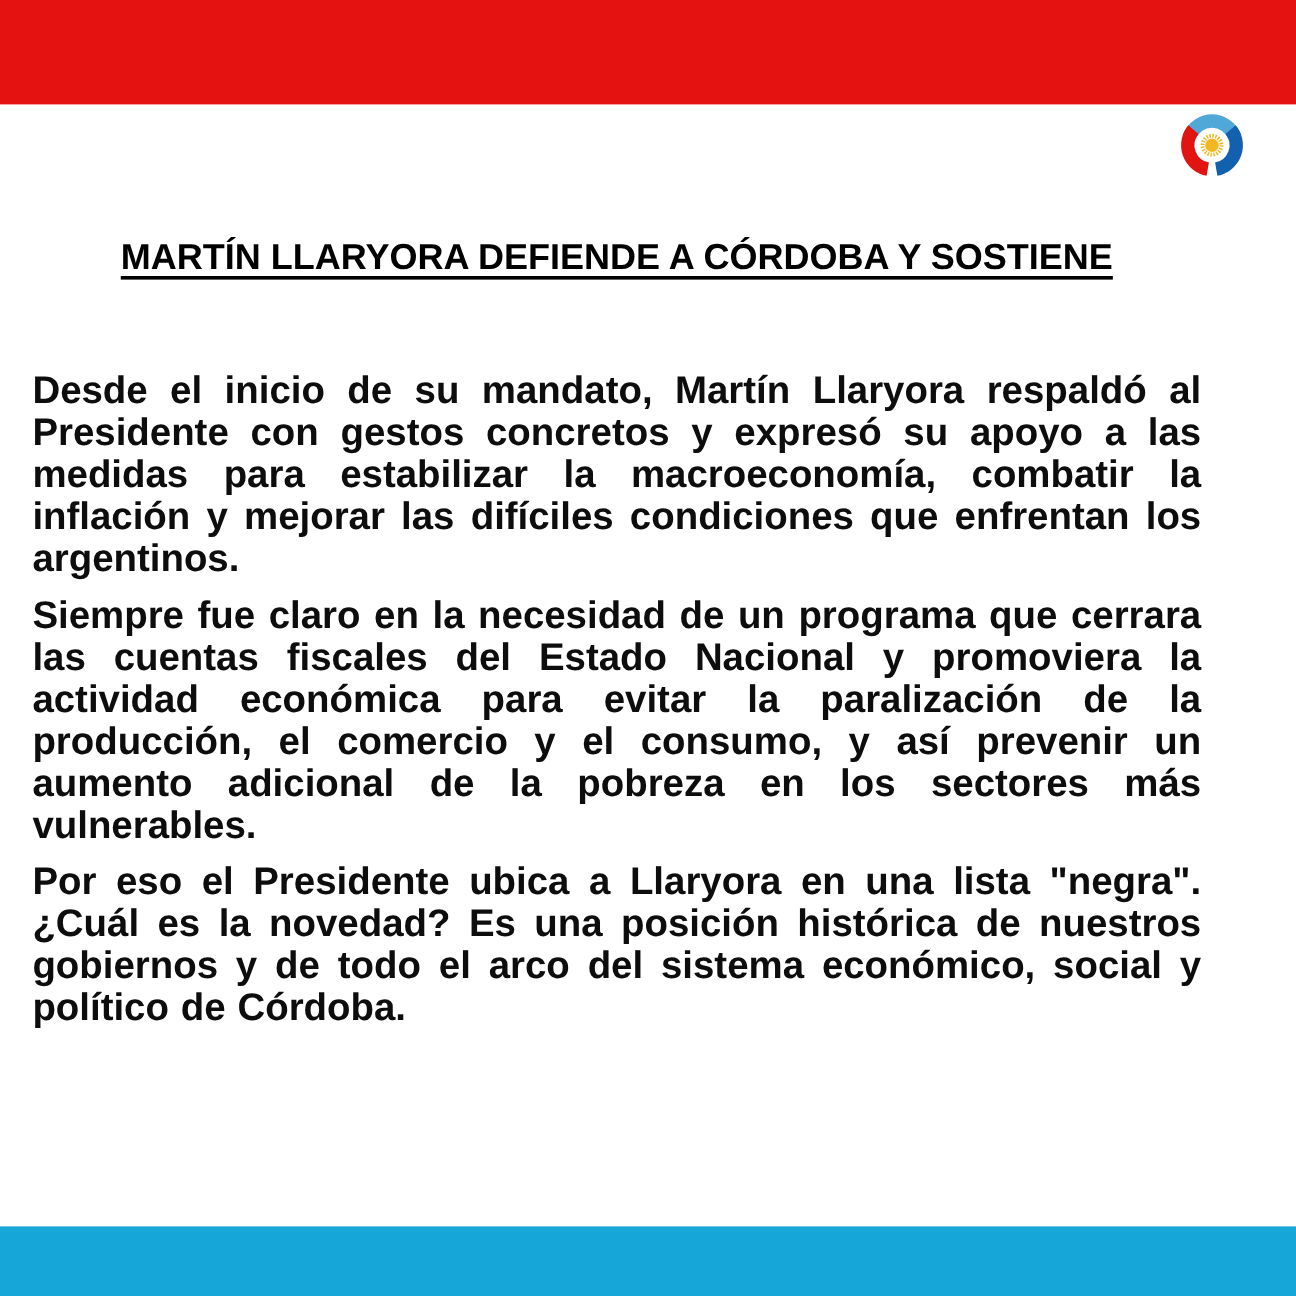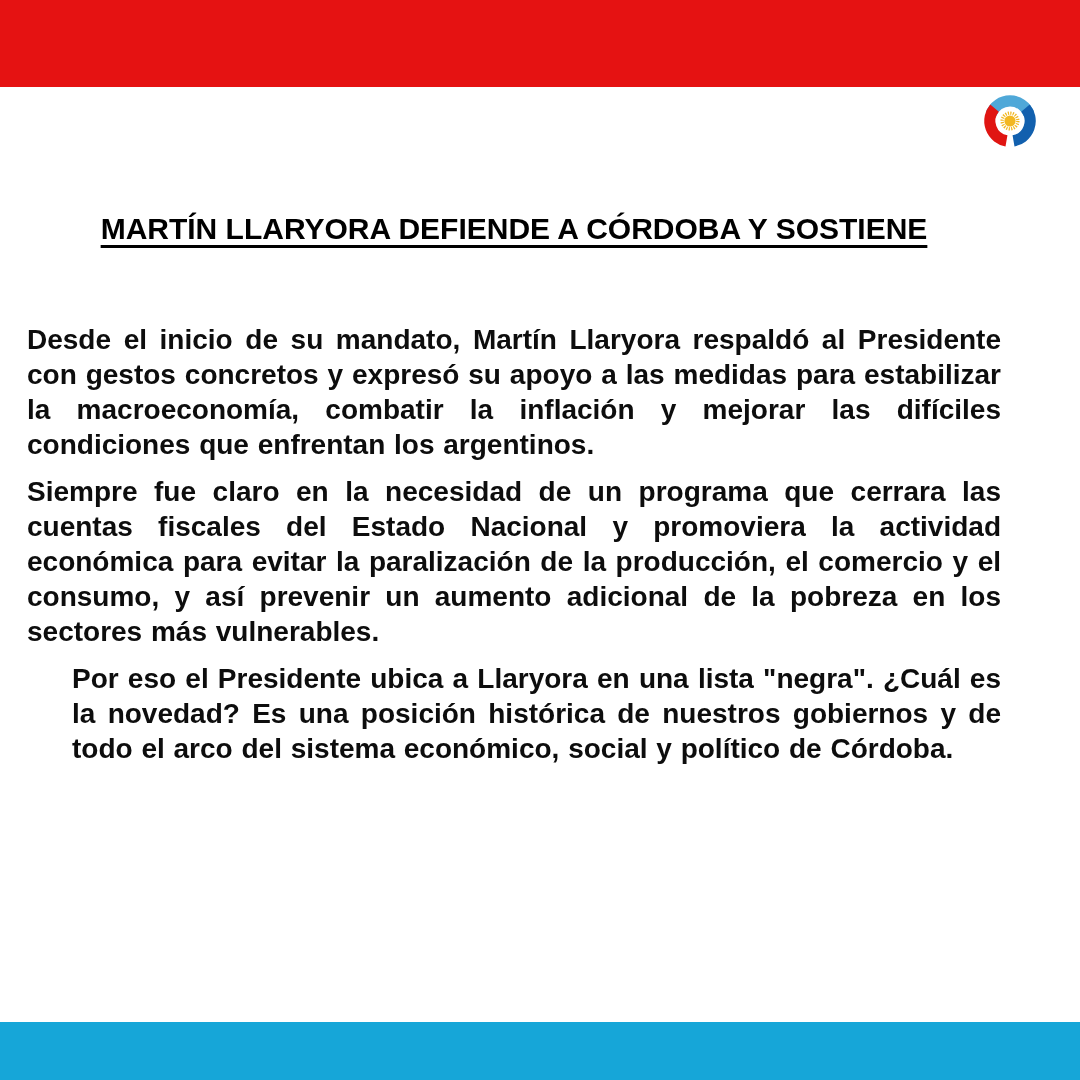--- a/index.html
+++ b/index.html
@@ -32,21 +32,21 @@
   .logo {
     position: absolute;
     top: 90px;
     right: 42px;
     width: 56px;
     height: 62px;
   }
   .logo svg { width: 100%; height: 100%; display: block; }
   .article {
     position: absolute;
-    top: 101px; left: 0;
+    top: 87px; left: 0;
     width: 1028px;
     padding: 0 27px;
     color: #0d0d0d;
   }
   .title {
     margin: 106px 30px 0;
     text-align: center;
     font-size: 30px;
     font-weight: 700;
     line-height: 43px;
@@ -56,29 +56,29 @@
     display: block;
     white-space: nowrap;
     text-decoration: underline;
     text-decoration-thickness: 3px;
     text-underline-offset: 6px;
   }
   .body-text {
     margin-top: 72px;
   }
   .body-text p {
-    font-size: 28px;
+    font-size: 32px;
     font-weight: 700;
     line-height: 35px;
     text-align: justify;
     text-align-last: left;
     margin-bottom: 12px;
     word-spacing: 1px;
   }
-  .body-text p:last-child { margin-bottom: 0; margin-left: 45px; }
+  .body-text p:last-child { margin-bottom: 0; }
 </style>
 </head>
 <body>
 
 <div class="canvas">
 
   <div class="top-banner"></div>
 
   <div class="logo">
     <svg viewBox="0 0 100 100" xmlns="http://www.w3.org/2000/svg">

